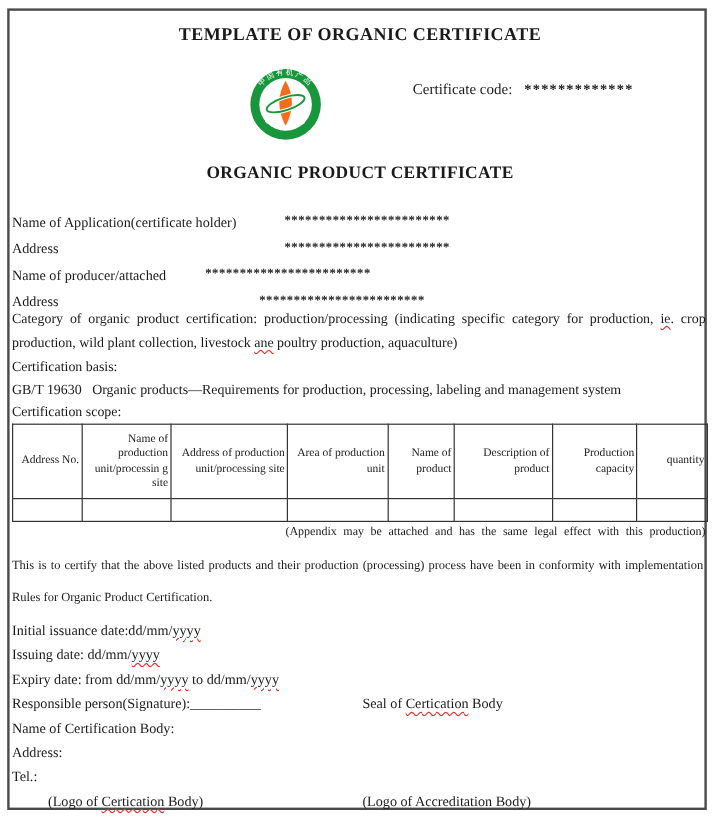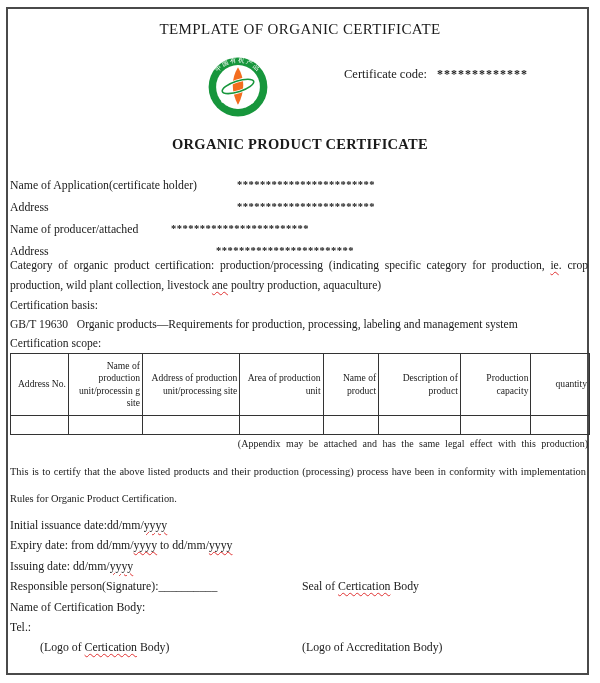--- a/index.html
+++ b/index.html
@@ -9,21 +9,21 @@
     overflow:hidden;
   }
   .page-border{
     position:absolute;left:6px;top:7px;width:583px;height:668px;
     border:2px solid #4a4a4a;background:#fff;box-sizing:border-box;
   }
   .doc{position:absolute;left:10px;top:9px;width:580px;height:665px;}
 
   .title{
     position:absolute;top:12px;left:0;width:100%;text-align:center;
-    font-size:15px;font-weight:normal;letter-spacing:.4px;
+    font-size:15px;font-weight:bold;letter-spacing:.4px;
   }
   .logo{position:absolute;top:48px;left:198px;width:60px;height:60px;}
   .logo svg{width:100%;height:100%;display:block;}
   .certcode{position:absolute;top:58px;left:334px;font-size:12.5px;white-space:nowrap;}
   .certcode .stars{font-weight:bold;letter-spacing:1px;margin-left:10px;font-size:12px;}
 
   .subtitle{
     position:absolute;top:127px;left:0;width:100%;text-align:center;
     font-size:14.5px;font-weight:bold;letter-spacing:.3px;
   }
@@ -172,27 +172,28 @@
       </tr>
     </tbody>
   </table>
 
   <div class="appendix">(Appendix  may  be  attached  and  has  the  same  legal  effect  with  this  production)</div>
 
   <div class="certify">This is to certify that the above listed products and their production (processing) process have been in conformity with implementation Rules for Organic Product Certification.</div>
 
   <div class="lower">
     <div class="lrow">Initial issuance date:dd/mm/<span class="sq">yyyy</span></div>
+    <div class="lrow">Issuing date: dd/mm/<span class="sq">yyyy</span></div>
     <div class="lrow">Expiry date: from dd/mm/<span class="sq">yyyy</span> to dd/mm/<span class="sq">yyyy</span></div>
-    <div class="lrow">Issuing date: dd/mm/<span class="sq">yyyy</span></div>
     <div class="lrow">
       <span>Responsible person(Signature):__________</span>
       <span class="seal">Seal of <span class="sq">Certication</span> Body</span>
     </div>
     <div class="lrow">Name of Certification Body:</div>
+    <div class="lrow">Address:</div>
     <div class="lrow">Tel.:</div>
     <div class="lrow logos-row">
       <span class="logo-cert">(Logo of <span class="sq">Certication</span> Body)</span>
       <span class="logo-accr">(Logo of Accreditation Body)</span>
     </div>
   </div>
 
 </div>
 
 </body></html>

